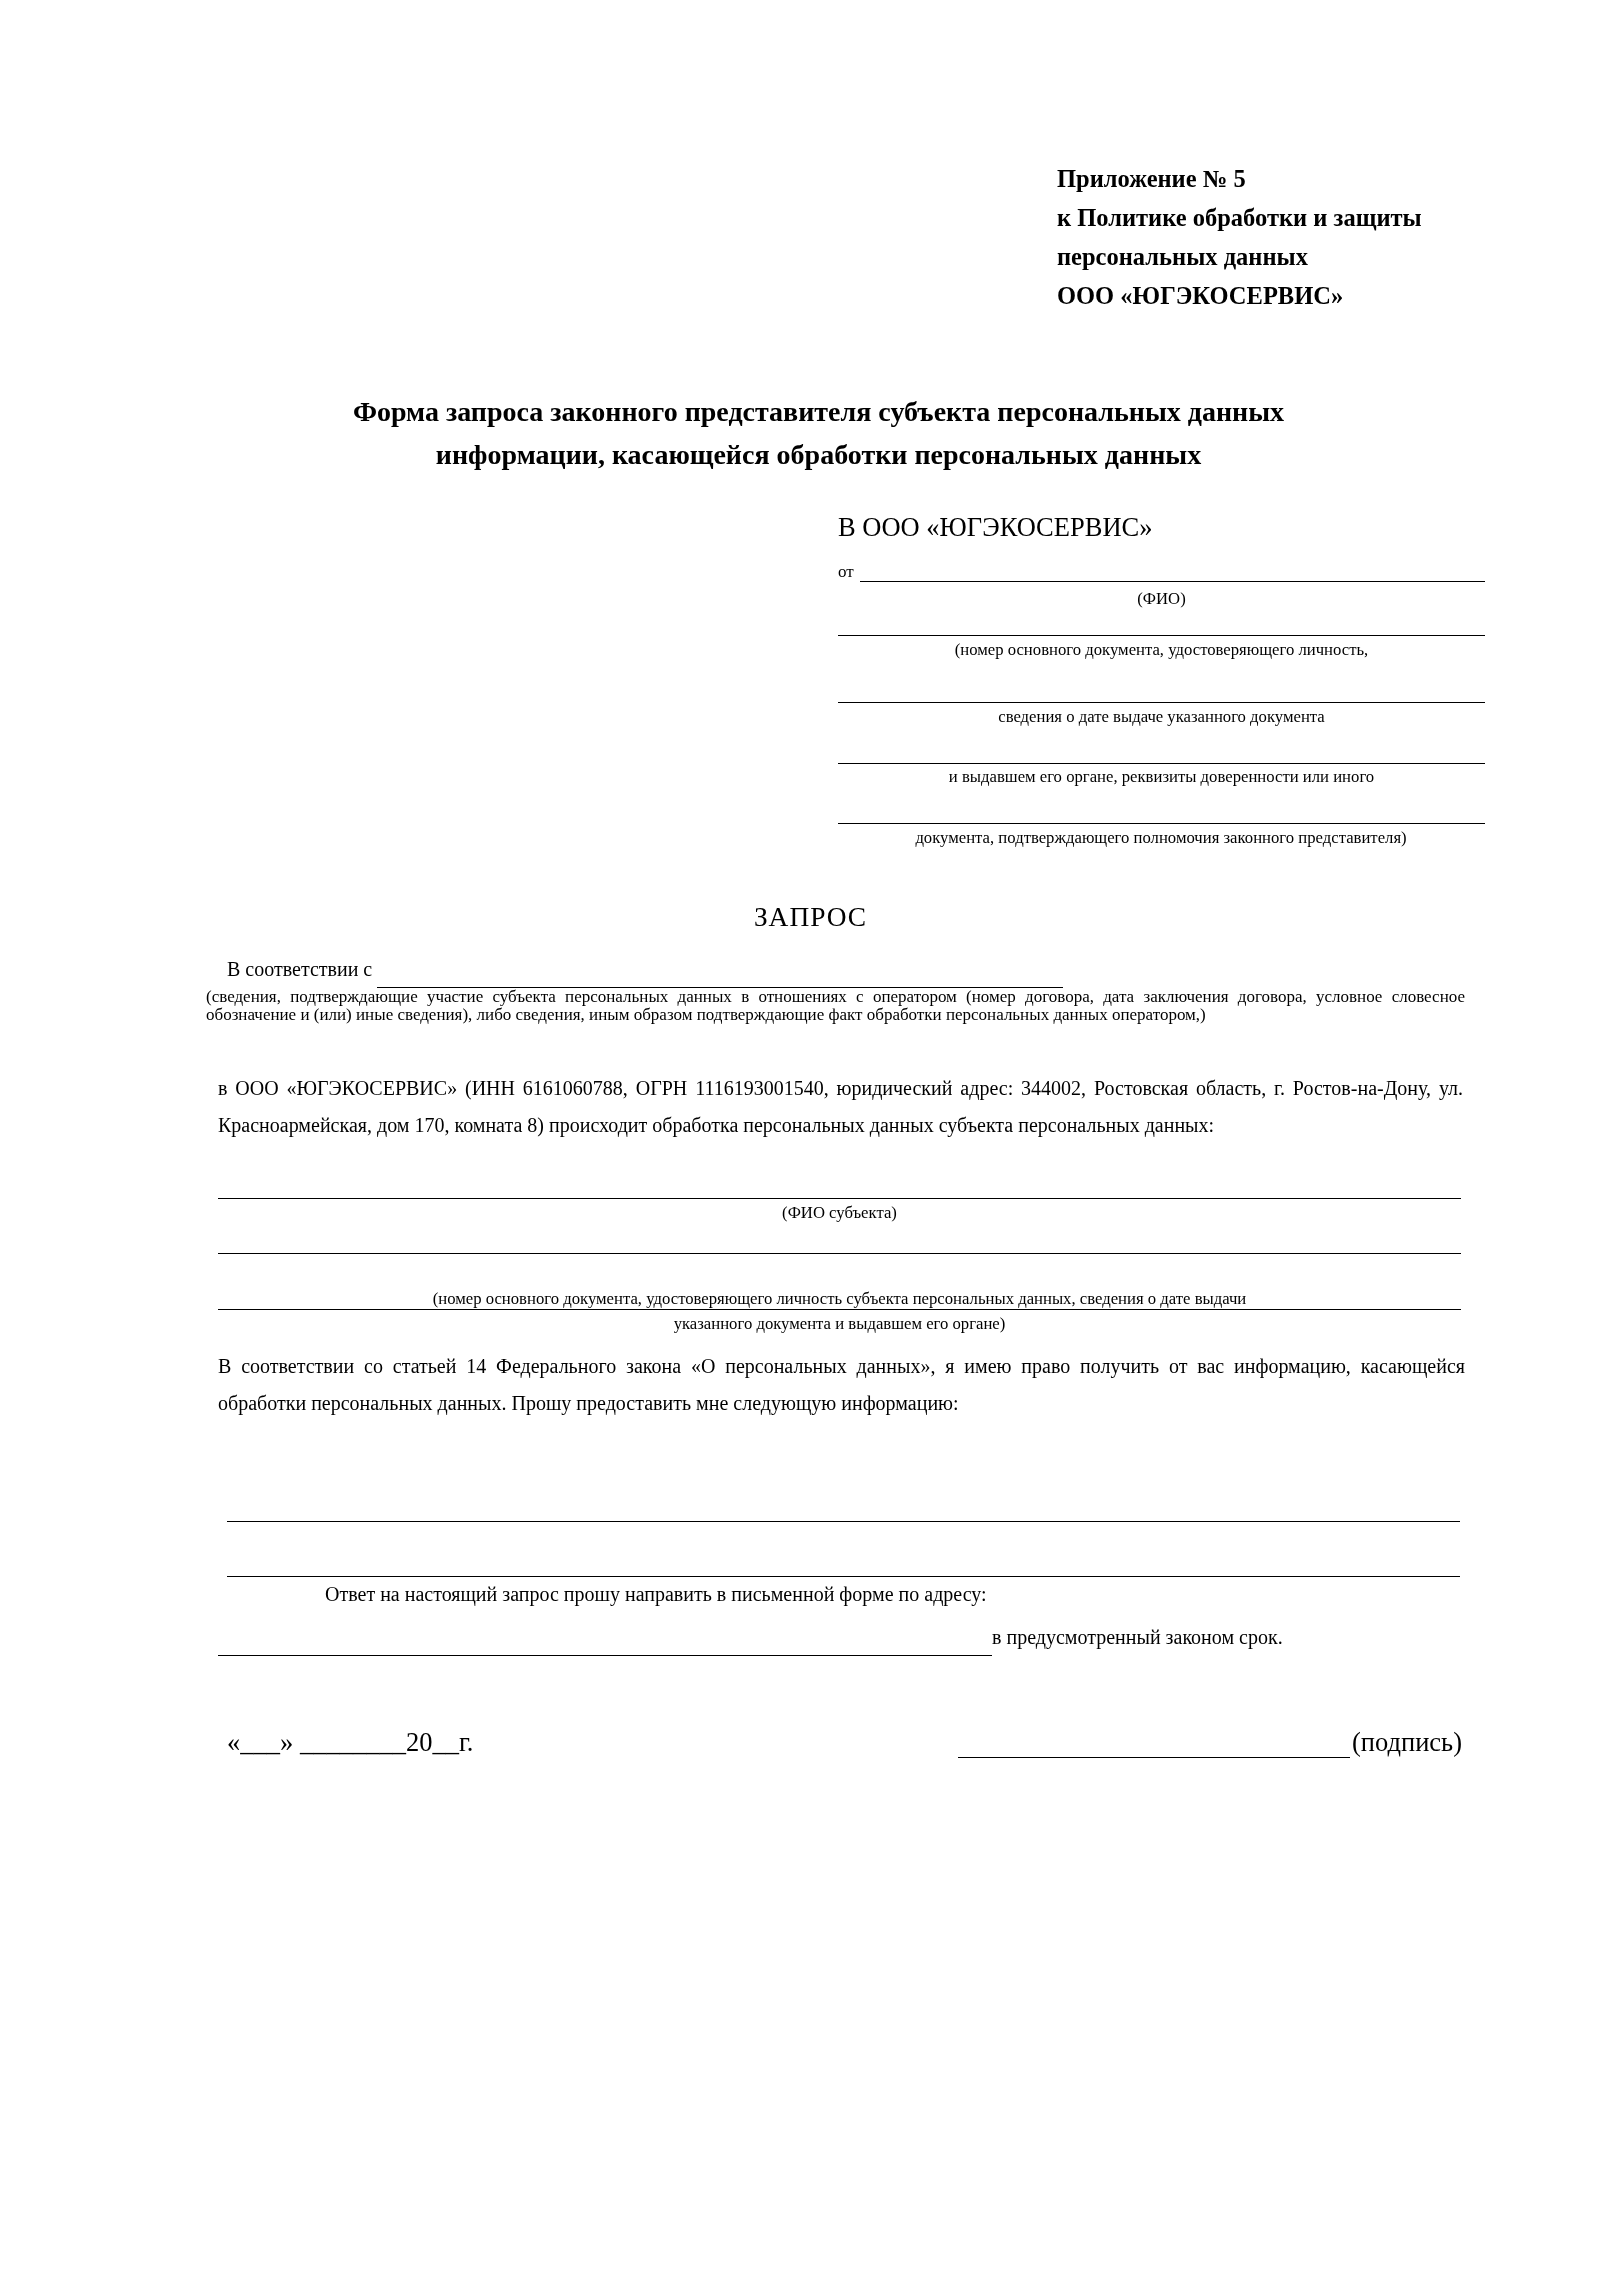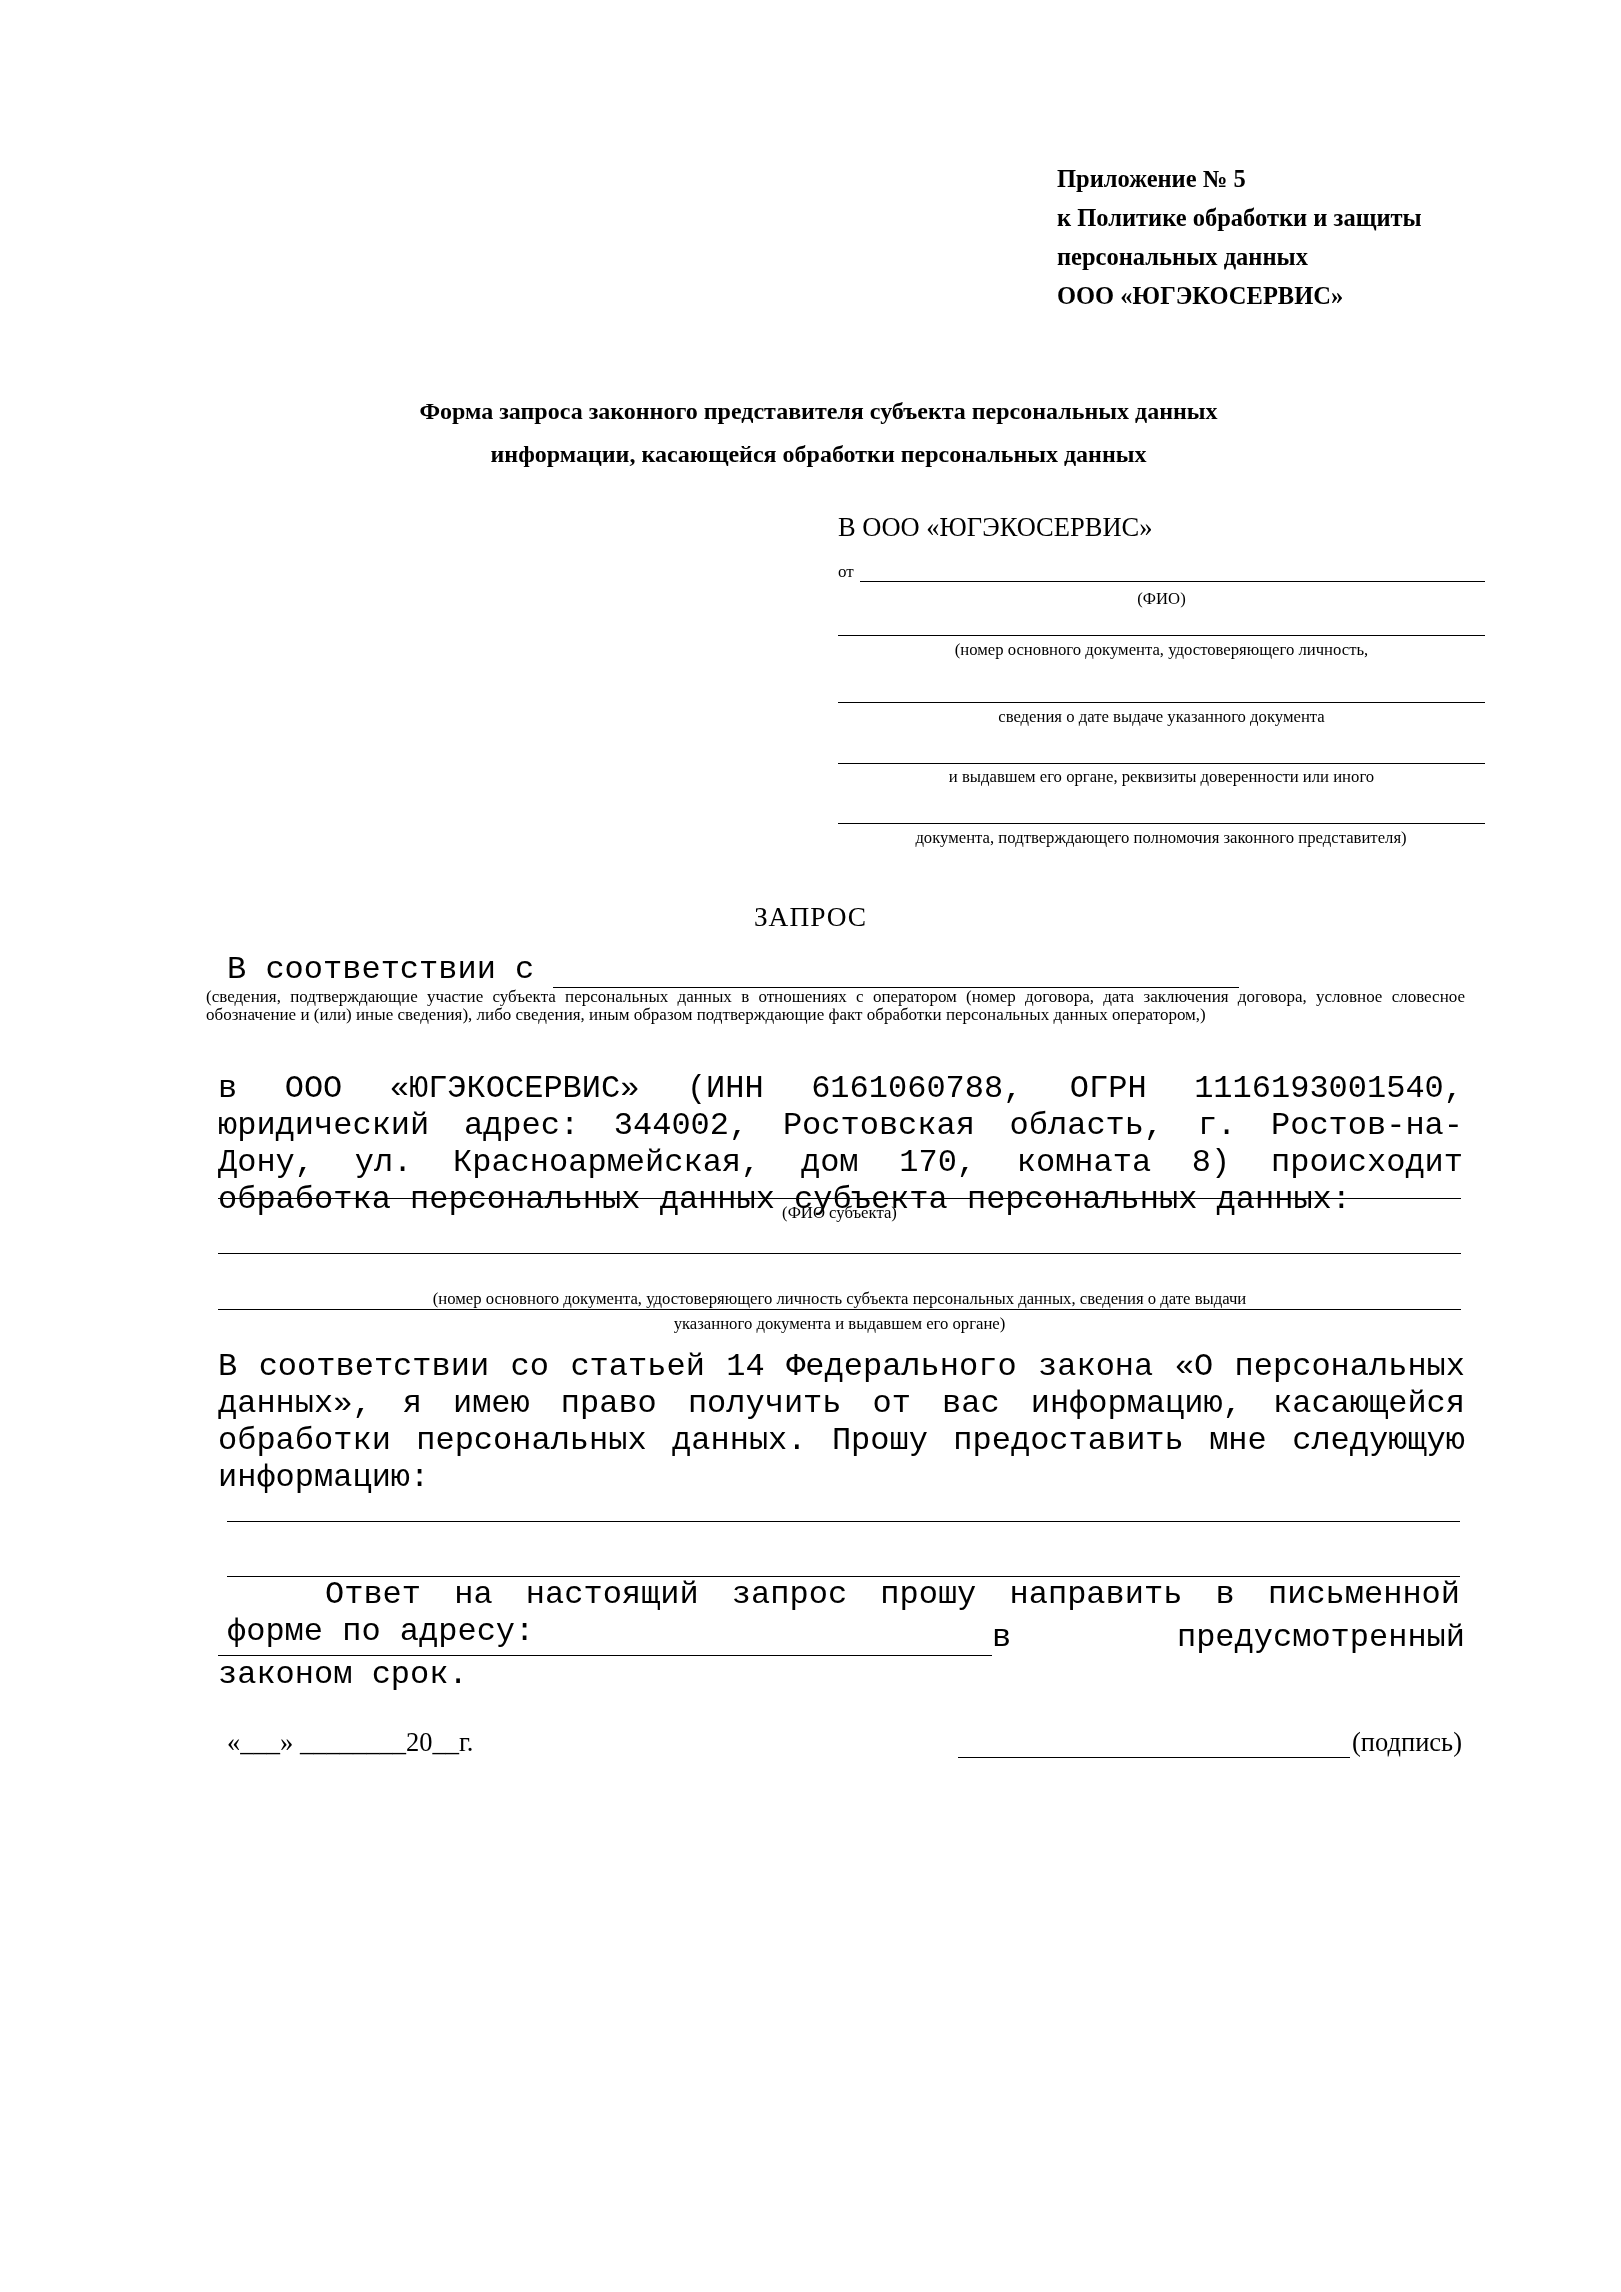--- a/index.html
+++ b/index.html
@@ -36,21 +36,21 @@
   .header-block div { white-space: nowrap; font-weight: bold; }
 
   
   .doc-title {
     position: absolute;
     left: 196px;
     top: 390px;
     width: 1245px;
     text-align: center;
     font-weight: bold;
-    font-size: 24px;
+    font-size: 28px;
     line-height: 43px;
   }
 
   
   .addressee {
     position: absolute;
     left: 838px;
     top: 510px;
     font-size: 26.5px;
     line-height: 35px;
@@ -91,24 +91,23 @@
     left: 0;
     top: 902px;
     width: 1621px;
     text-align: center;
     font-size: 27.4px;
     letter-spacing: 1px;
   }
 
   .para {
     position: absolute;
-    font-size: 32px;
+    font-size: 20px;
     line-height: 37px;
     text-align: justify;
-    font-family: Liberation Mono, monospace;
   }
   .small-caption {
     position: absolute;
     font-size: 17px;
     line-height: 18px;
     text-align: justify;
   }
 
   .inline-rule {
     display: inline-block;

